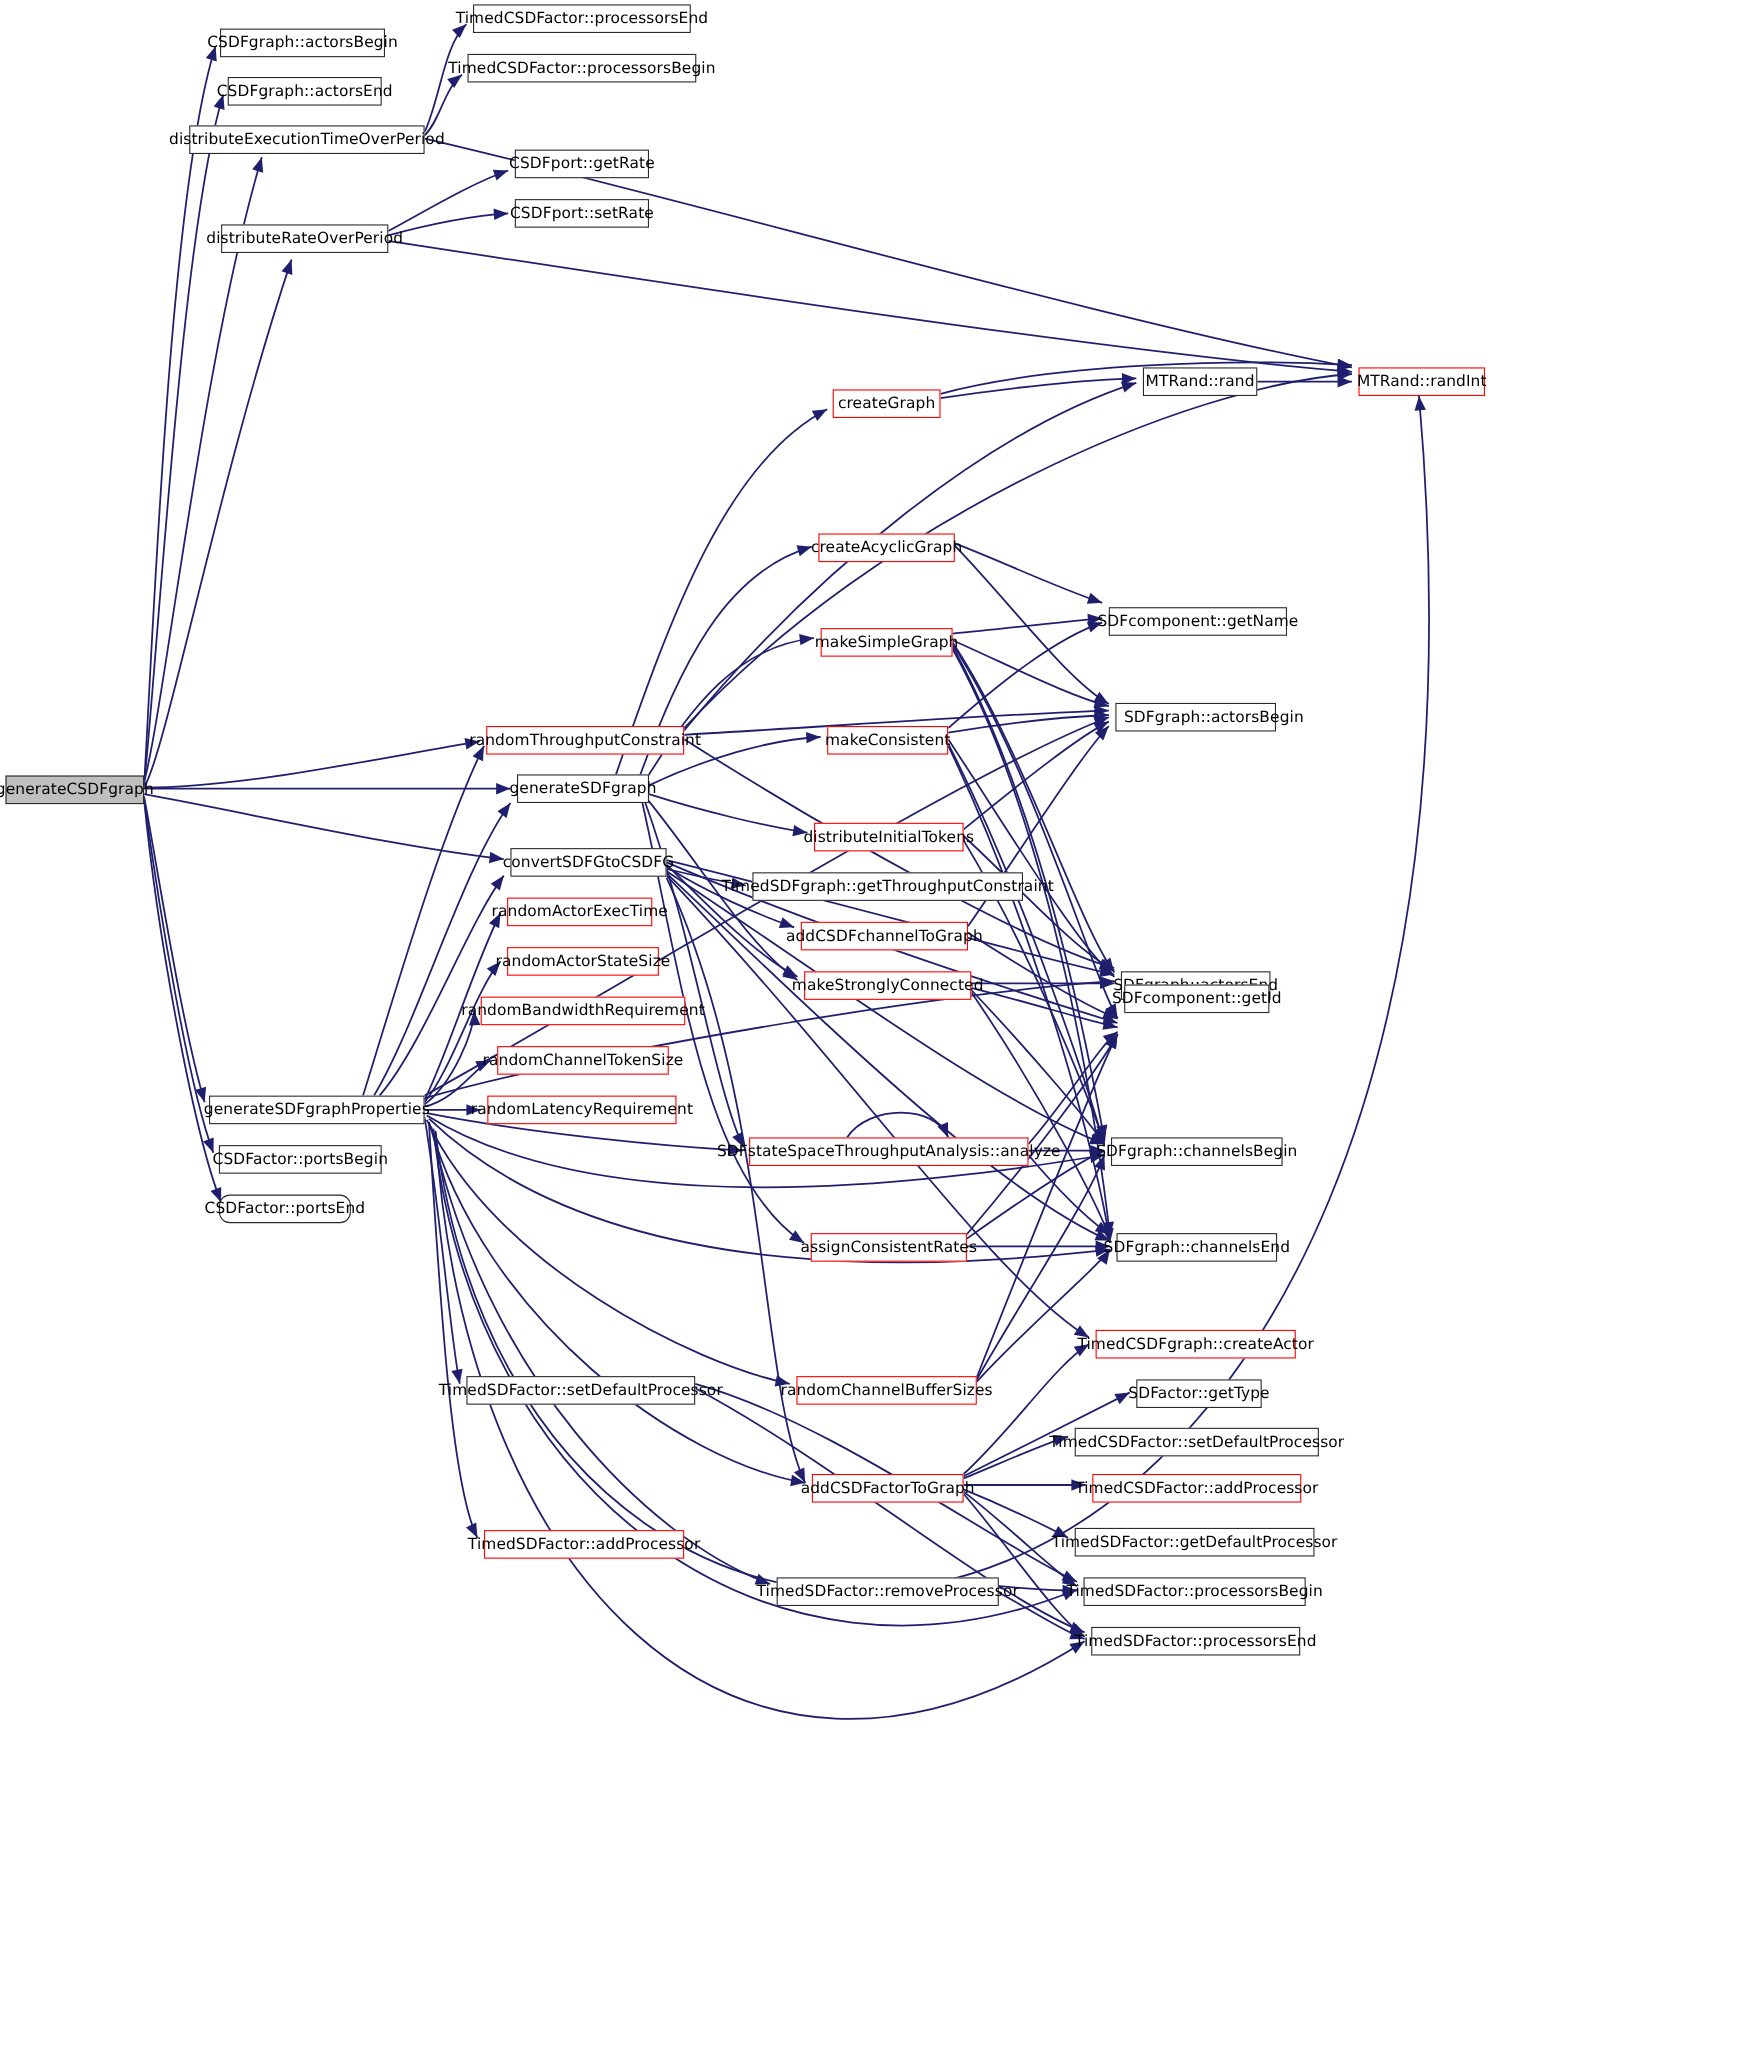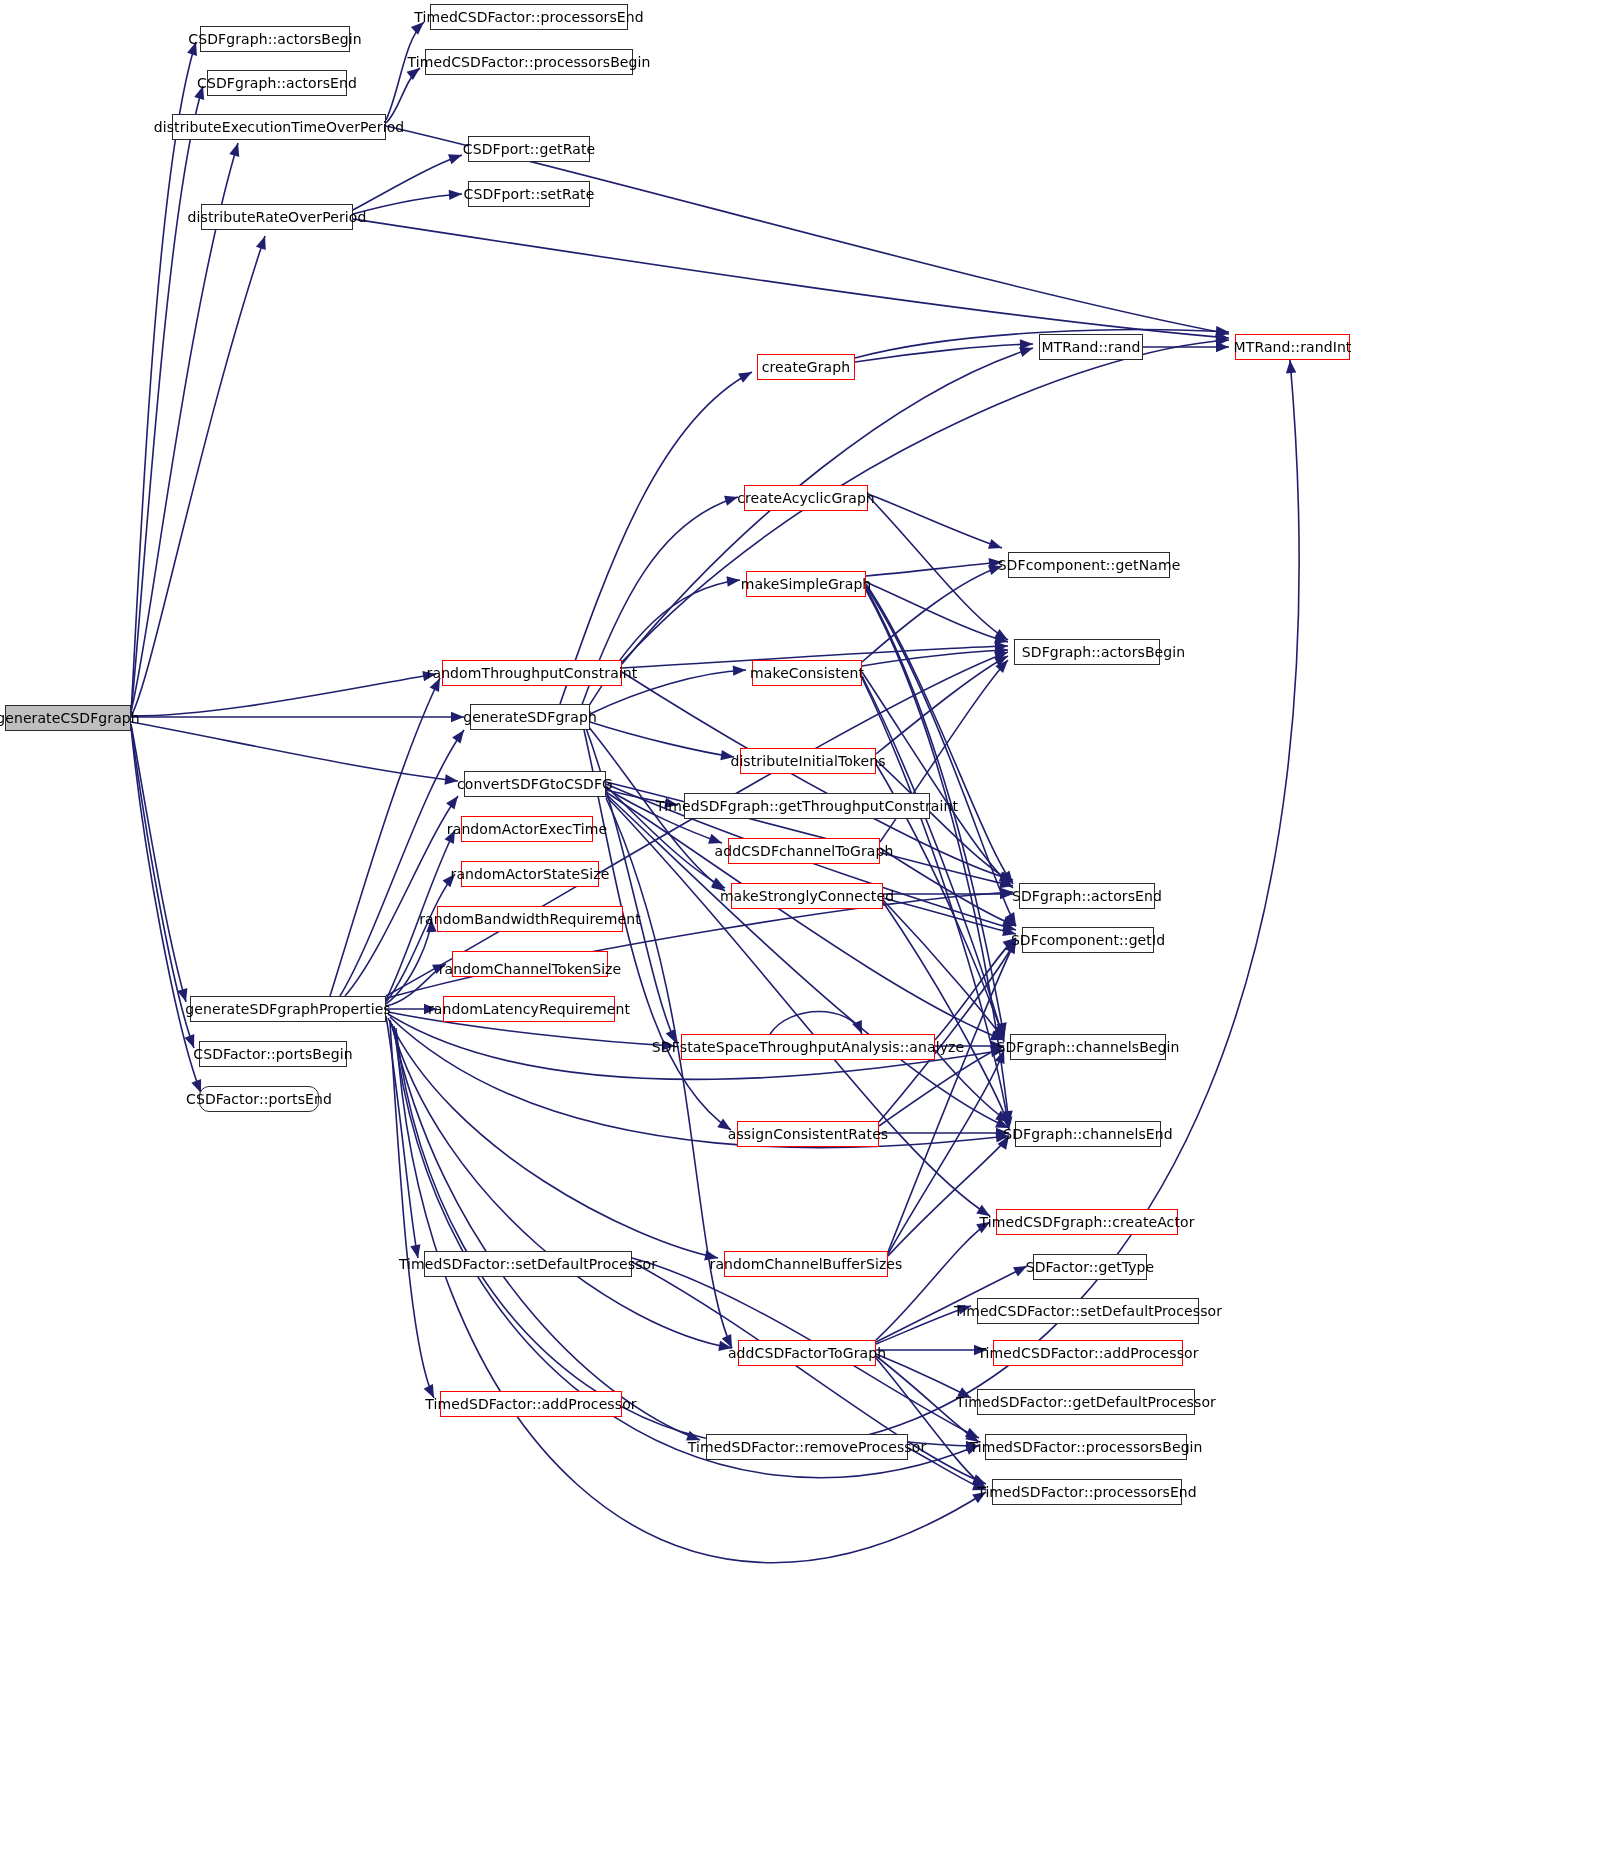--- a/index.html
+++ b/index.html
@@ -347,24 +347,24 @@
       </div>
       <div class="node red" style="left: 731px; top: 883px; width: 152px; height: 26px;">
         <span>makeStronglyConnected</span>
       </div>
       <div class="node" style="left: 1019px; top: 883px; width: 136px; height: 26px;">
         <span>SDFgraph::actorsEnd</span>
       </div>
       <div class="node red" style="left: 437px; top: 906px; width: 186px; height: 26px;">
         <span>randomBandwidthRequirement</span>
       </div>
-      <div class="node" style="left: 1022px; top: 927px; width: 132px; height: 26px; justify-content: center;">
+      <div class="node" style="left: 1022px; top: 895px; width: 132px; height: 26px; justify-content: center;">
         <span>SDFcomponent::getId</span>
       </div>
-      <div class="node red" style="left: 452px; top: 951px; width: 156px; height: 26px; align-items: flex-end;">
+      <div class="node red" style="left: 452px; top: 951px; width: 156px; height: 26px;">
         <span>randomChannelTokenSize</span>
       </div>
       <div class="node" style="left: 190px; top: 996px; width: 196px; height: 26px;">
         <span>generateSDFgraphProperties</span>
       </div>
       <div class="node red" style="left: 443px; top: 996px; width: 172px; height: 26px;">
         <span>randomLatencyRequirement</span>
       </div>
       <div class="node red" style="left: 681px; top: 1034px; width: 254px; height: 26px;">
         <span>SDFstateSpaceThroughputAnalysis::analyze</span>

